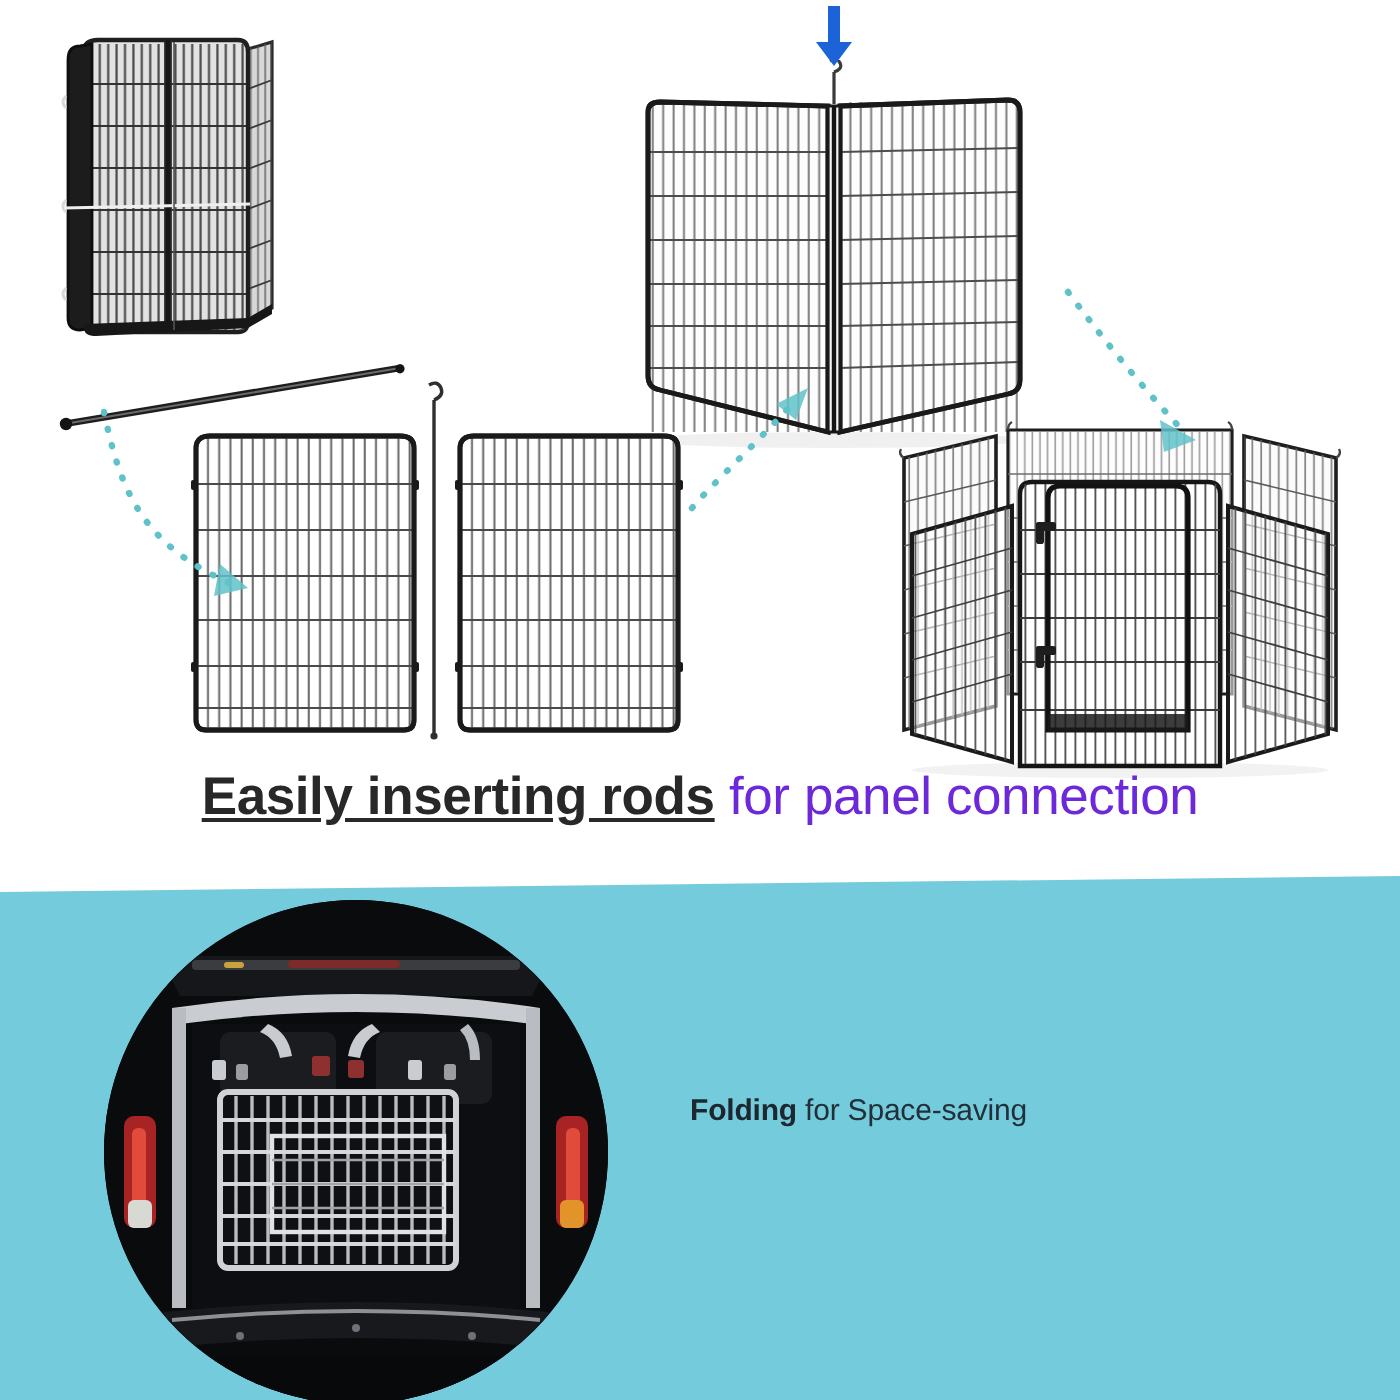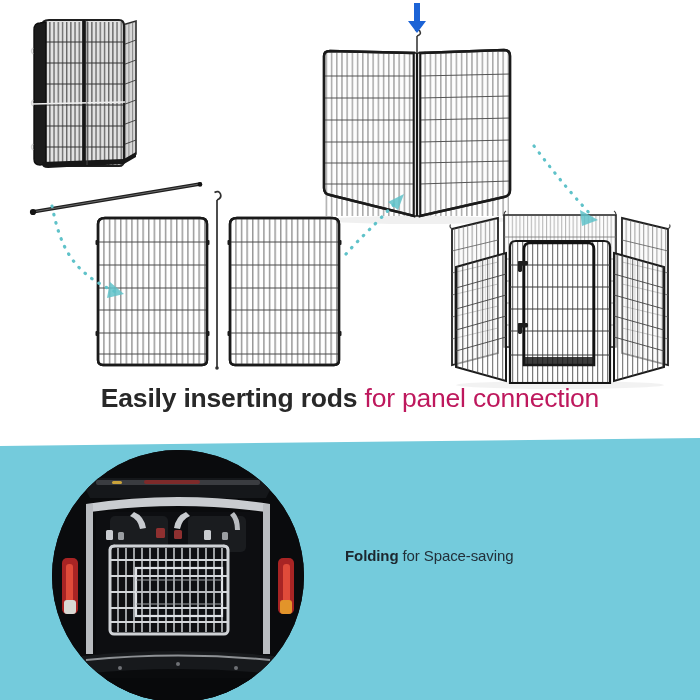--- a/index.html
+++ b/index.html
@@ -39,24 +39,25 @@
     width: 700px;
     text-align: center;
     font-size: 26.5px;
     color: #2b2b2b;
     letter-spacing: -0.2px;
     white-space: nowrap;
   }
   #caption-line .bold {
     font-weight: bold;
     color: #282828;
+    text-decoration: underline;
   }
   #caption-line .light {
     font-weight: normal;
-    color: #be185d;
+    color: #6d28d9;
   }
 
   
   #bottom-section {
     position: absolute;
     left: 0;
     top: 438px;
     width: 700px;
     height: 262px;
     background: #74cbdc;

